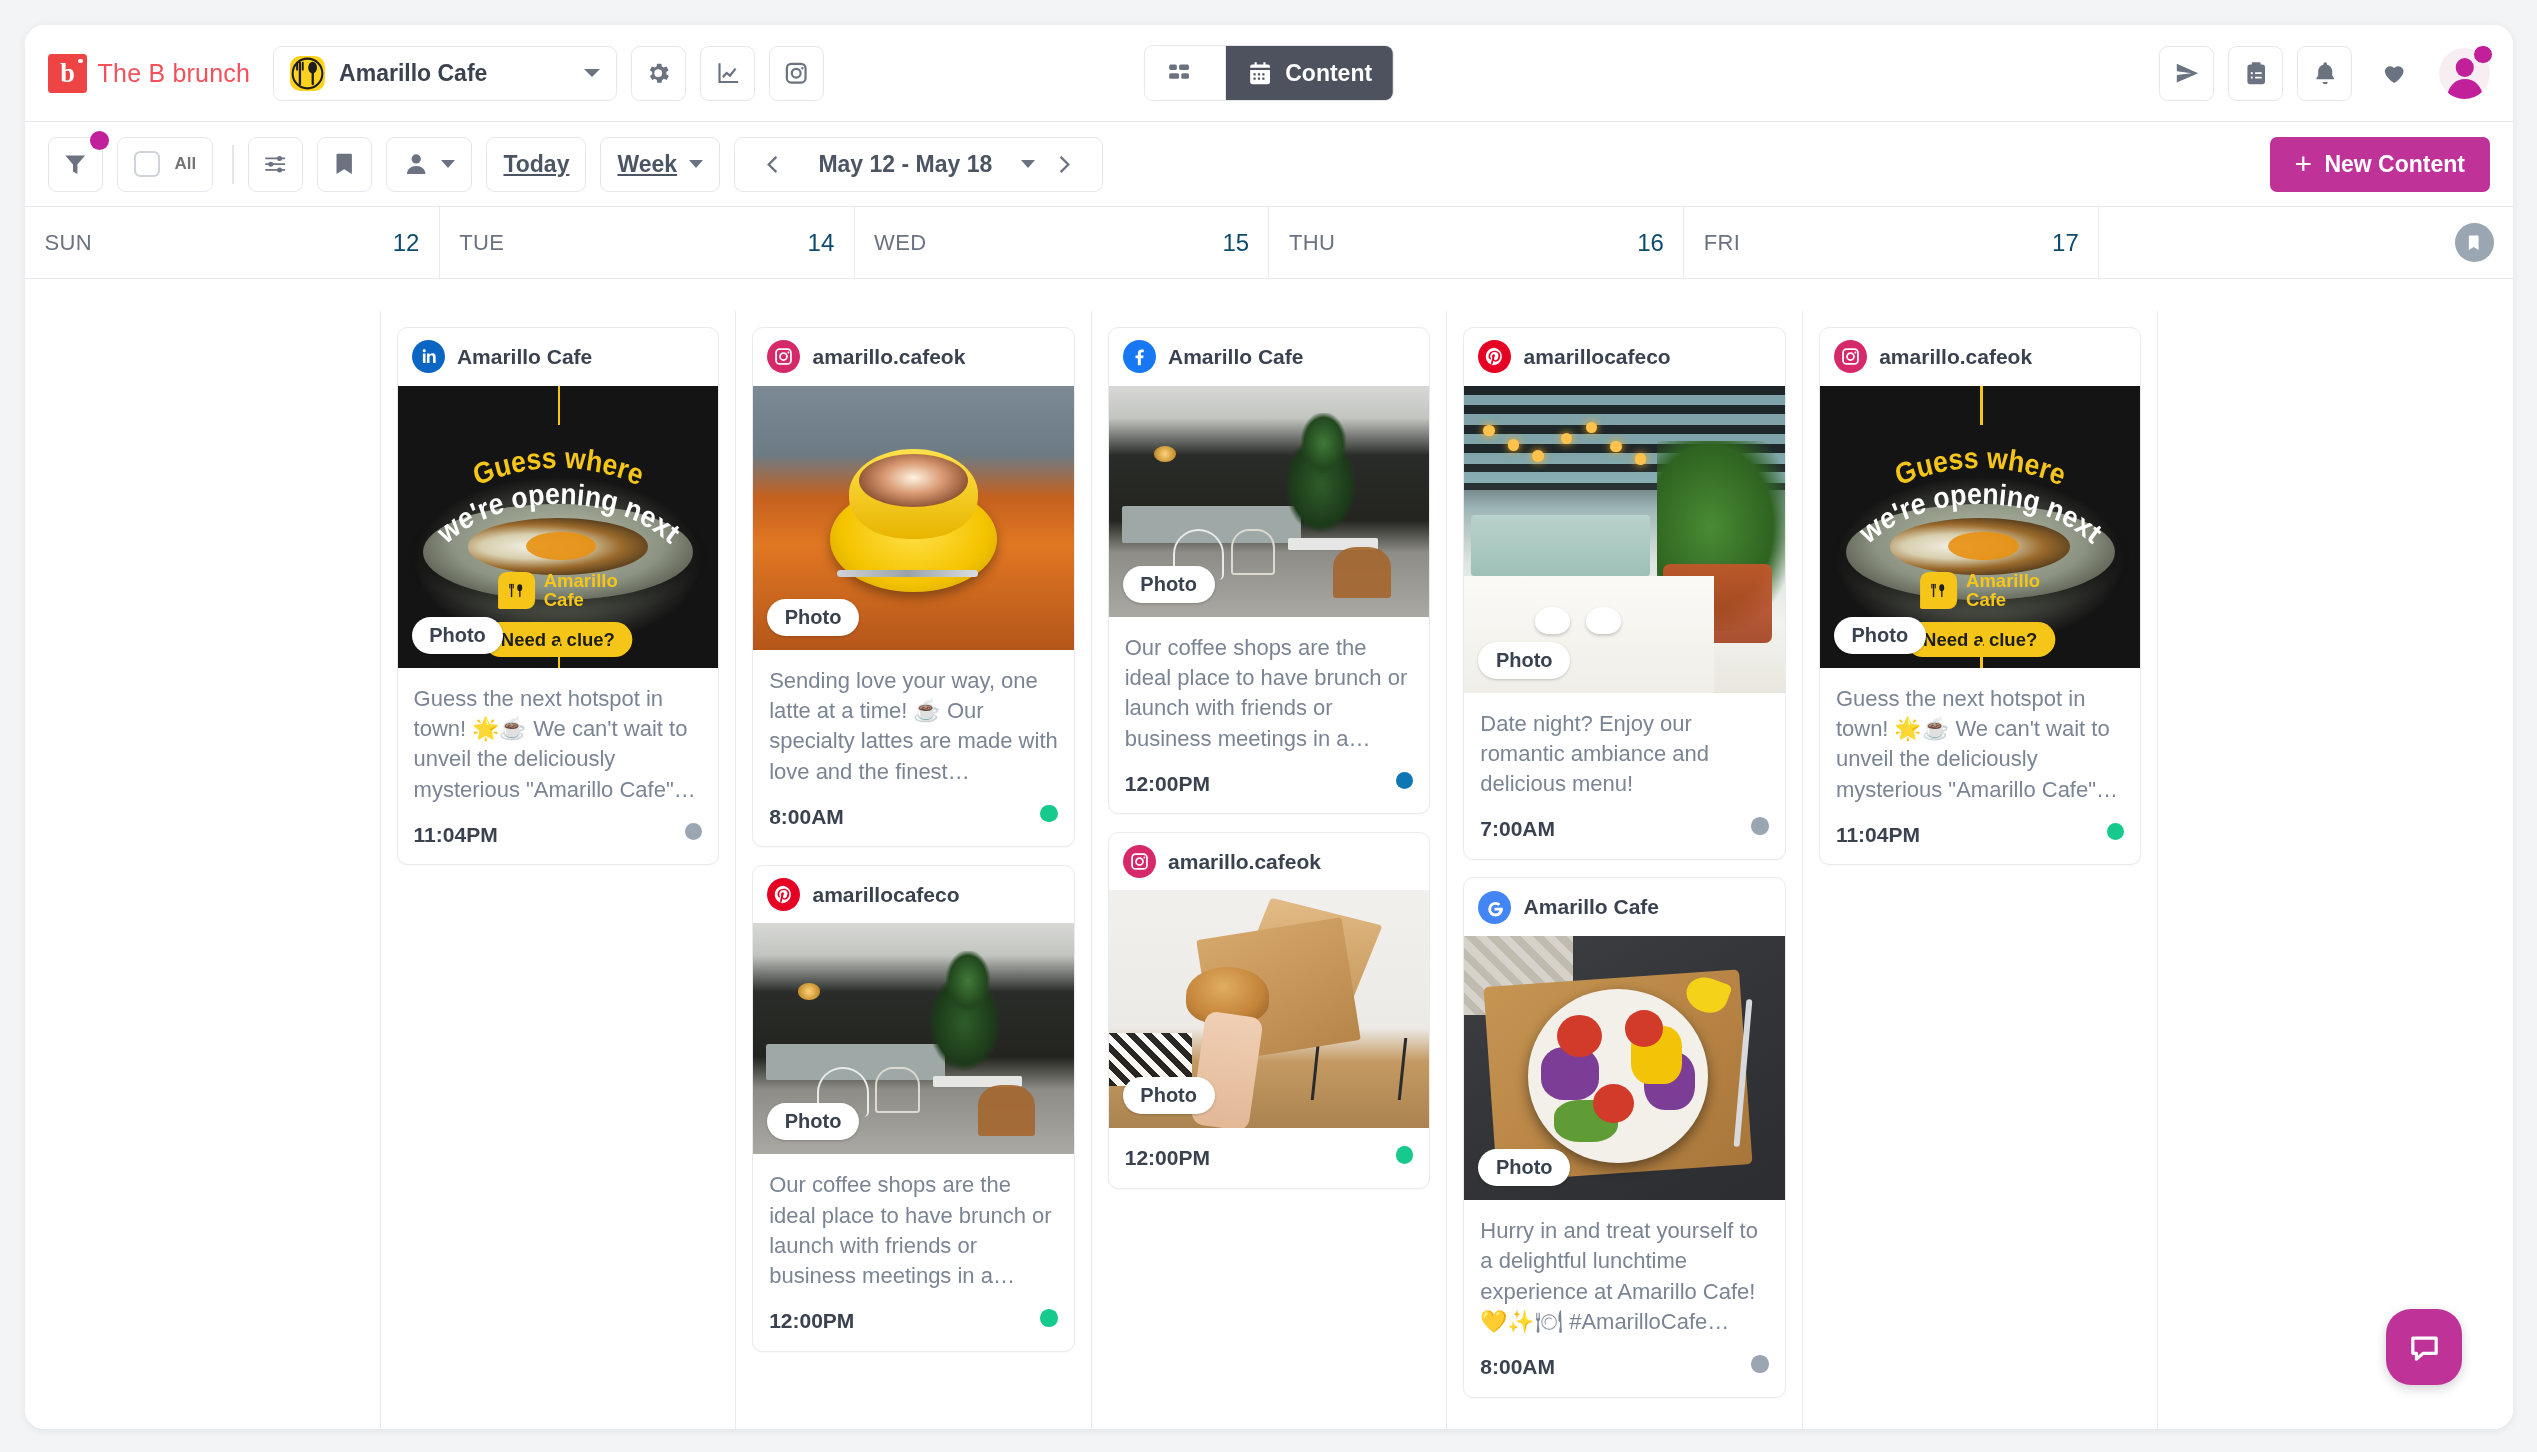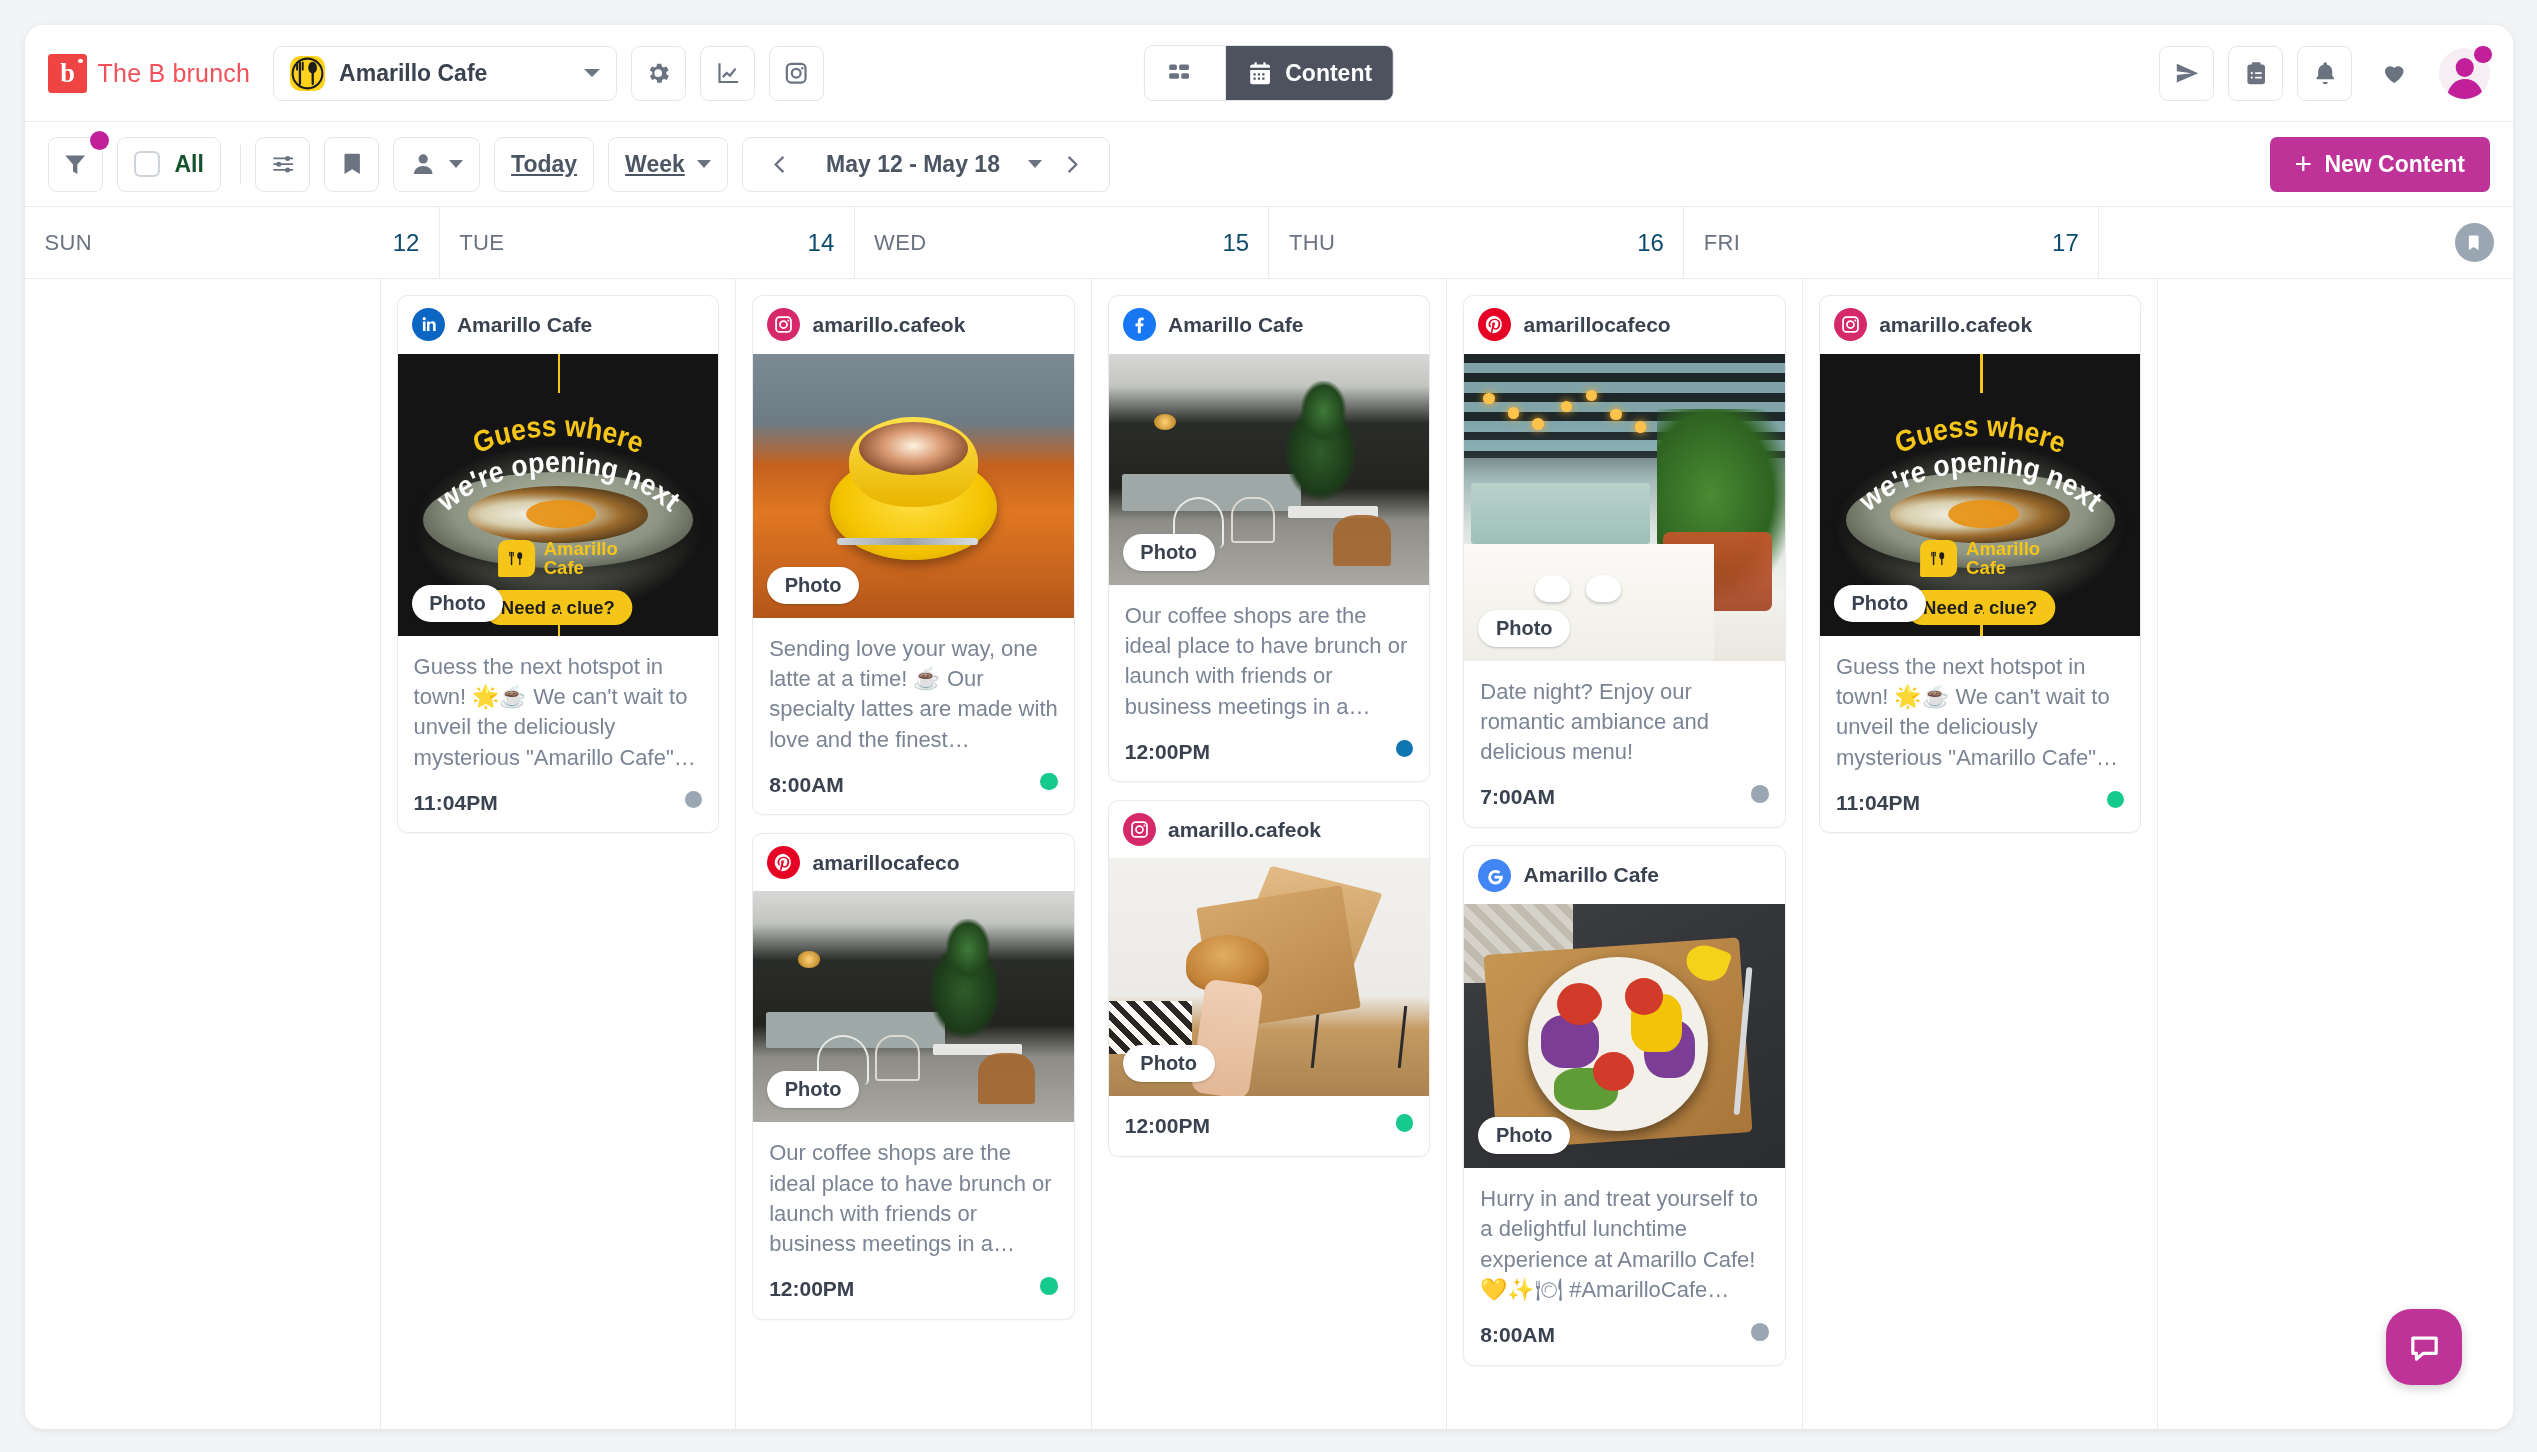--- a/index.html
+++ b/index.html
@@ -119,40 +119,40 @@
   .fb-btn svg { width: 26.4px; height: 26.4px; fill: #6b7280; }
   .fb-square { width: 55px; padding: 0; }
   .fb-dot {
     position: absolute; right: -7px; top: -7px;
     width: 19.4px; height: 19.4px; border-radius: 50%; background: #c2209a;
   }
   .fb-all { gap: 14px; }
   .fb-check {
     width: 26.4px; height: 26.4px; border: 2.2px solid #cfd4da; border-radius: 6.2px; background: #fff;
   }
-  .fb-all-label { font-size: 23px; font-weight: bold; color: #14532d; }
+  .fb-all-label { font-size: 17px; font-weight: bold; color: #737373; }
   .fb-divider { width: 1.3px; height: 39px; background: #e3e6ea; margin: 0 14px 0 5.3px; }
   .fb-text { font-size: 23px; font-weight: bold; color: #4b5563; text-decoration: underline; }
   .fb-caret { width: 0; height: 0; border-left: 7px solid transparent; border-right: 7px solid transparent; border-top: 8px solid #6b7280; margin-left: 12.3px; }
   .fb-nav { padding: 0 8.8px; gap: 0; }
   .fb-chevron { padding: 0 17.6px; display: flex; align-items: center; cursor: pointer; }
   .fb-chevron svg { width: 23px; height: 23px; stroke: #6b7280; fill: none; stroke-width: 2.4; }
   .fb-range { font-size: 23px; font-weight: bold; color: #4b5563; padding: 0 16px; white-space: nowrap; }
 
   .new-content {
     margin-left: auto; height: 55px;
     background: #bf3399; color: #fff; border: none; border-radius: 7px;
     font-size: 23px; font-weight: bold; padding: 0 25px;
     display: flex; align-items: center; gap: 12.3px; cursor: pointer;
     font-family: "Liberation Sans", sans-serif;
   }
   .nc-plus { font-size: 30px; line-height: 1; font-weight: normal; }
 
   
-  .calendar { flex: 1; display: flex; flex-direction: column; overflow: hidden; }
+  .calendar { flex: 1; display: flex; flex-direction: column; overflow: hidden; gap: 32px; }
   .cal-head { display: flex; height: 72px; flex: 0 0 72px; border-bottom: 0.9px solid #e8eaee; background: #fff; }
   .cal-head .col {
     flex: 1 1 0; min-width: 0;
     border-right: 0.9px solid #e8eaee;
     display: flex; align-items: center; justify-content: space-between;
     padding: 0 19.4px;
   }
   .cal-head .col:last-child { border-right: none; }
   .dow { font-size: 22px; color: #6b7280; letter-spacing: 0.4px; }
   .dnum { font-size: 24px; color: #0c4a6e; }

